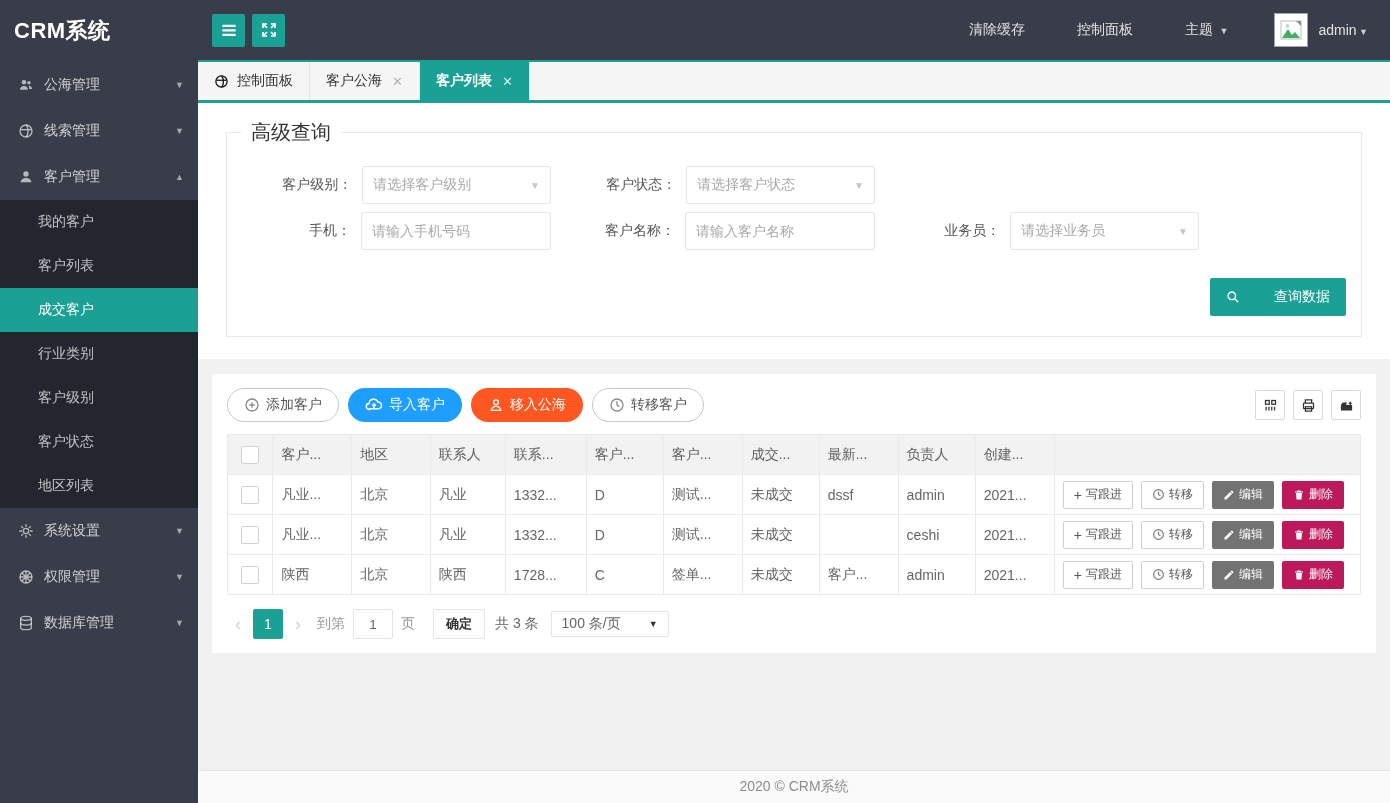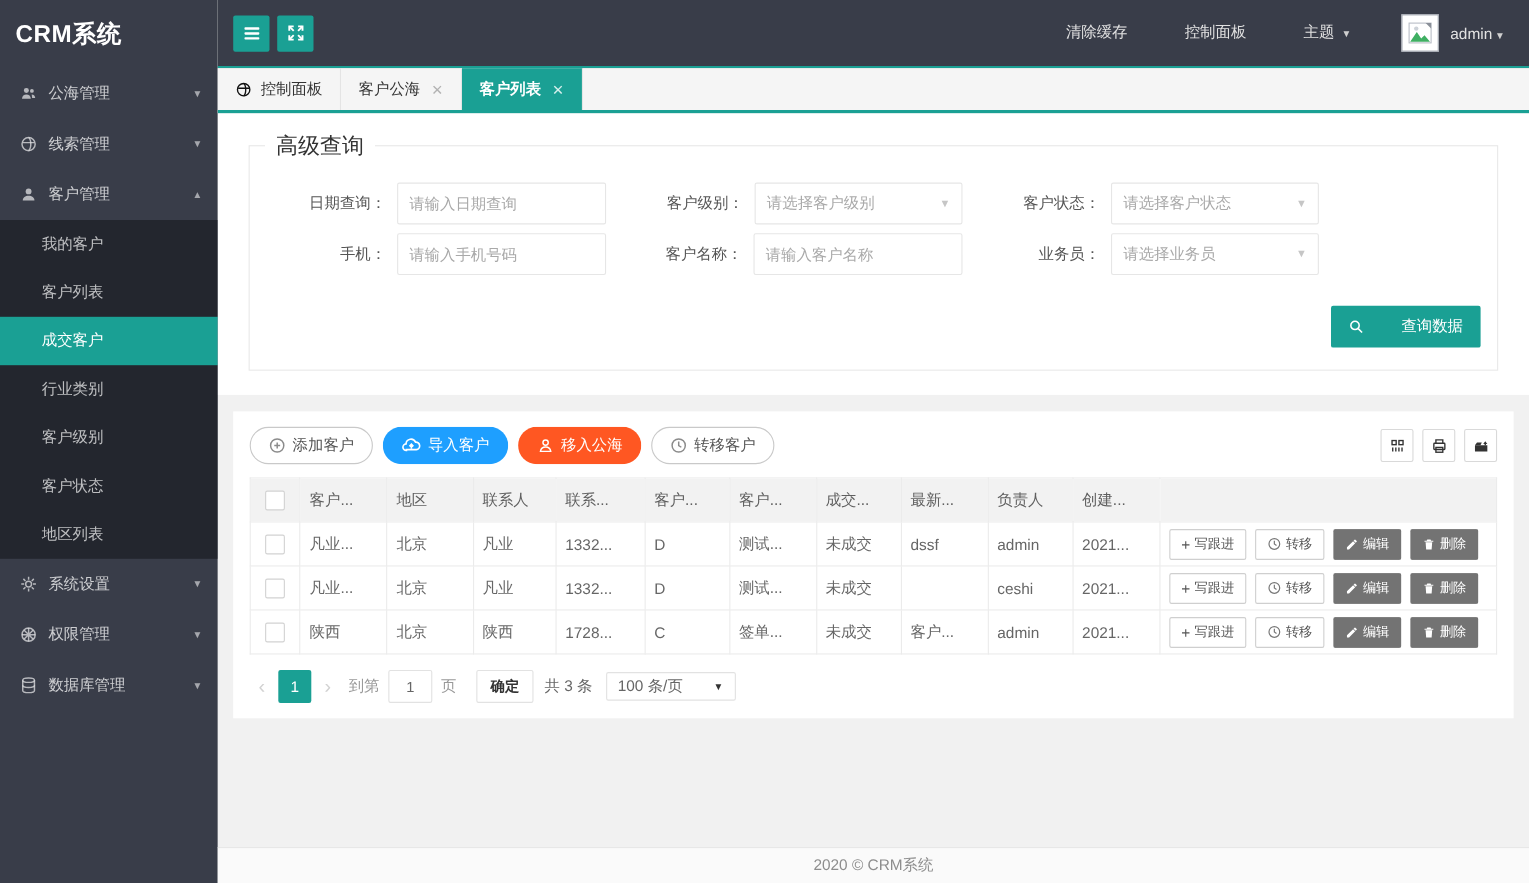--- a/index.html
+++ b/index.html
@@ -92,21 +92,21 @@
   td.center, th.center { text-align:center; }
   .checkbox { width:18px; height:18px; border:1px solid #d2d2d2; border-radius:2px;
               background:#fff; display:inline-block; vertical-align:middle; cursor:pointer; }
   .actions { display:flex; align-items:center; }
   .row-btn { height:28px; border-radius:2px; padding:0 10px; font-size:12px; display:flex;
              align-items:center; margin-right:8px; cursor:pointer; border:1px solid transparent;
              font-family:"Liberation Sans", sans-serif; background:#fff; }
   .row-btn svg, .row-btn .plus { margin-right:4px; }
   .row-btn.plain { border-color:#cfcfcf; color:#555; }
   .row-btn.teal { background:#737373; color:#fff; }
-  .row-btn.orange { background:#737373; color:#fff; }
+  .row-btn.orange { background:#be185d; color:#fff; }
   .plus { font-size:14px; line-height:1; }
 
   
   .pagination { display:flex; align-items:center; margin-top:14px; color:#666; }
   .pg-arrow { color:#d2d2d2; font-size:18px; padding:0 8px; cursor:pointer; }
   .pg-page { min-width:30px; height:30px; background:#1aa094; color:#fff; border-radius:2px;
              display:flex; align-items:center; justify-content:center; margin:0 4px; cursor:pointer; }
   .pg-text { color:#999; margin:0 8px; }
   .pg-input { width:40px; height:30px; border:1px solid #e2e2e2; border-radius:2px;
               text-align:center; color:#666; outline:none; font-family:"Liberation Sans", sans-serif; }
@@ -252,24 +252,20 @@
       </div>
     </div>
 
     <div class="content">
 
       <div class="search-panel">
         <fieldset>
           <legend>高级查询</legend>
 
           <div class="form-row">
-            <div class="form-group">
-              <span class="form-label">日期查询：</span>
-              <input class="text-input" type="text" placeholder="请输入日期查询" style="">
-            </div>
             <div class="form-group">
               <span class="form-label">客户级别：</span>
               <div class="select-box">
                 <span class="ph">请选择客户级别</span>
                 <span class="chev">▼</span>
               </div>
             </div>
             <div class="form-group">
               <span class="form-label">客户状态：</span>
               <div class="select-box">

